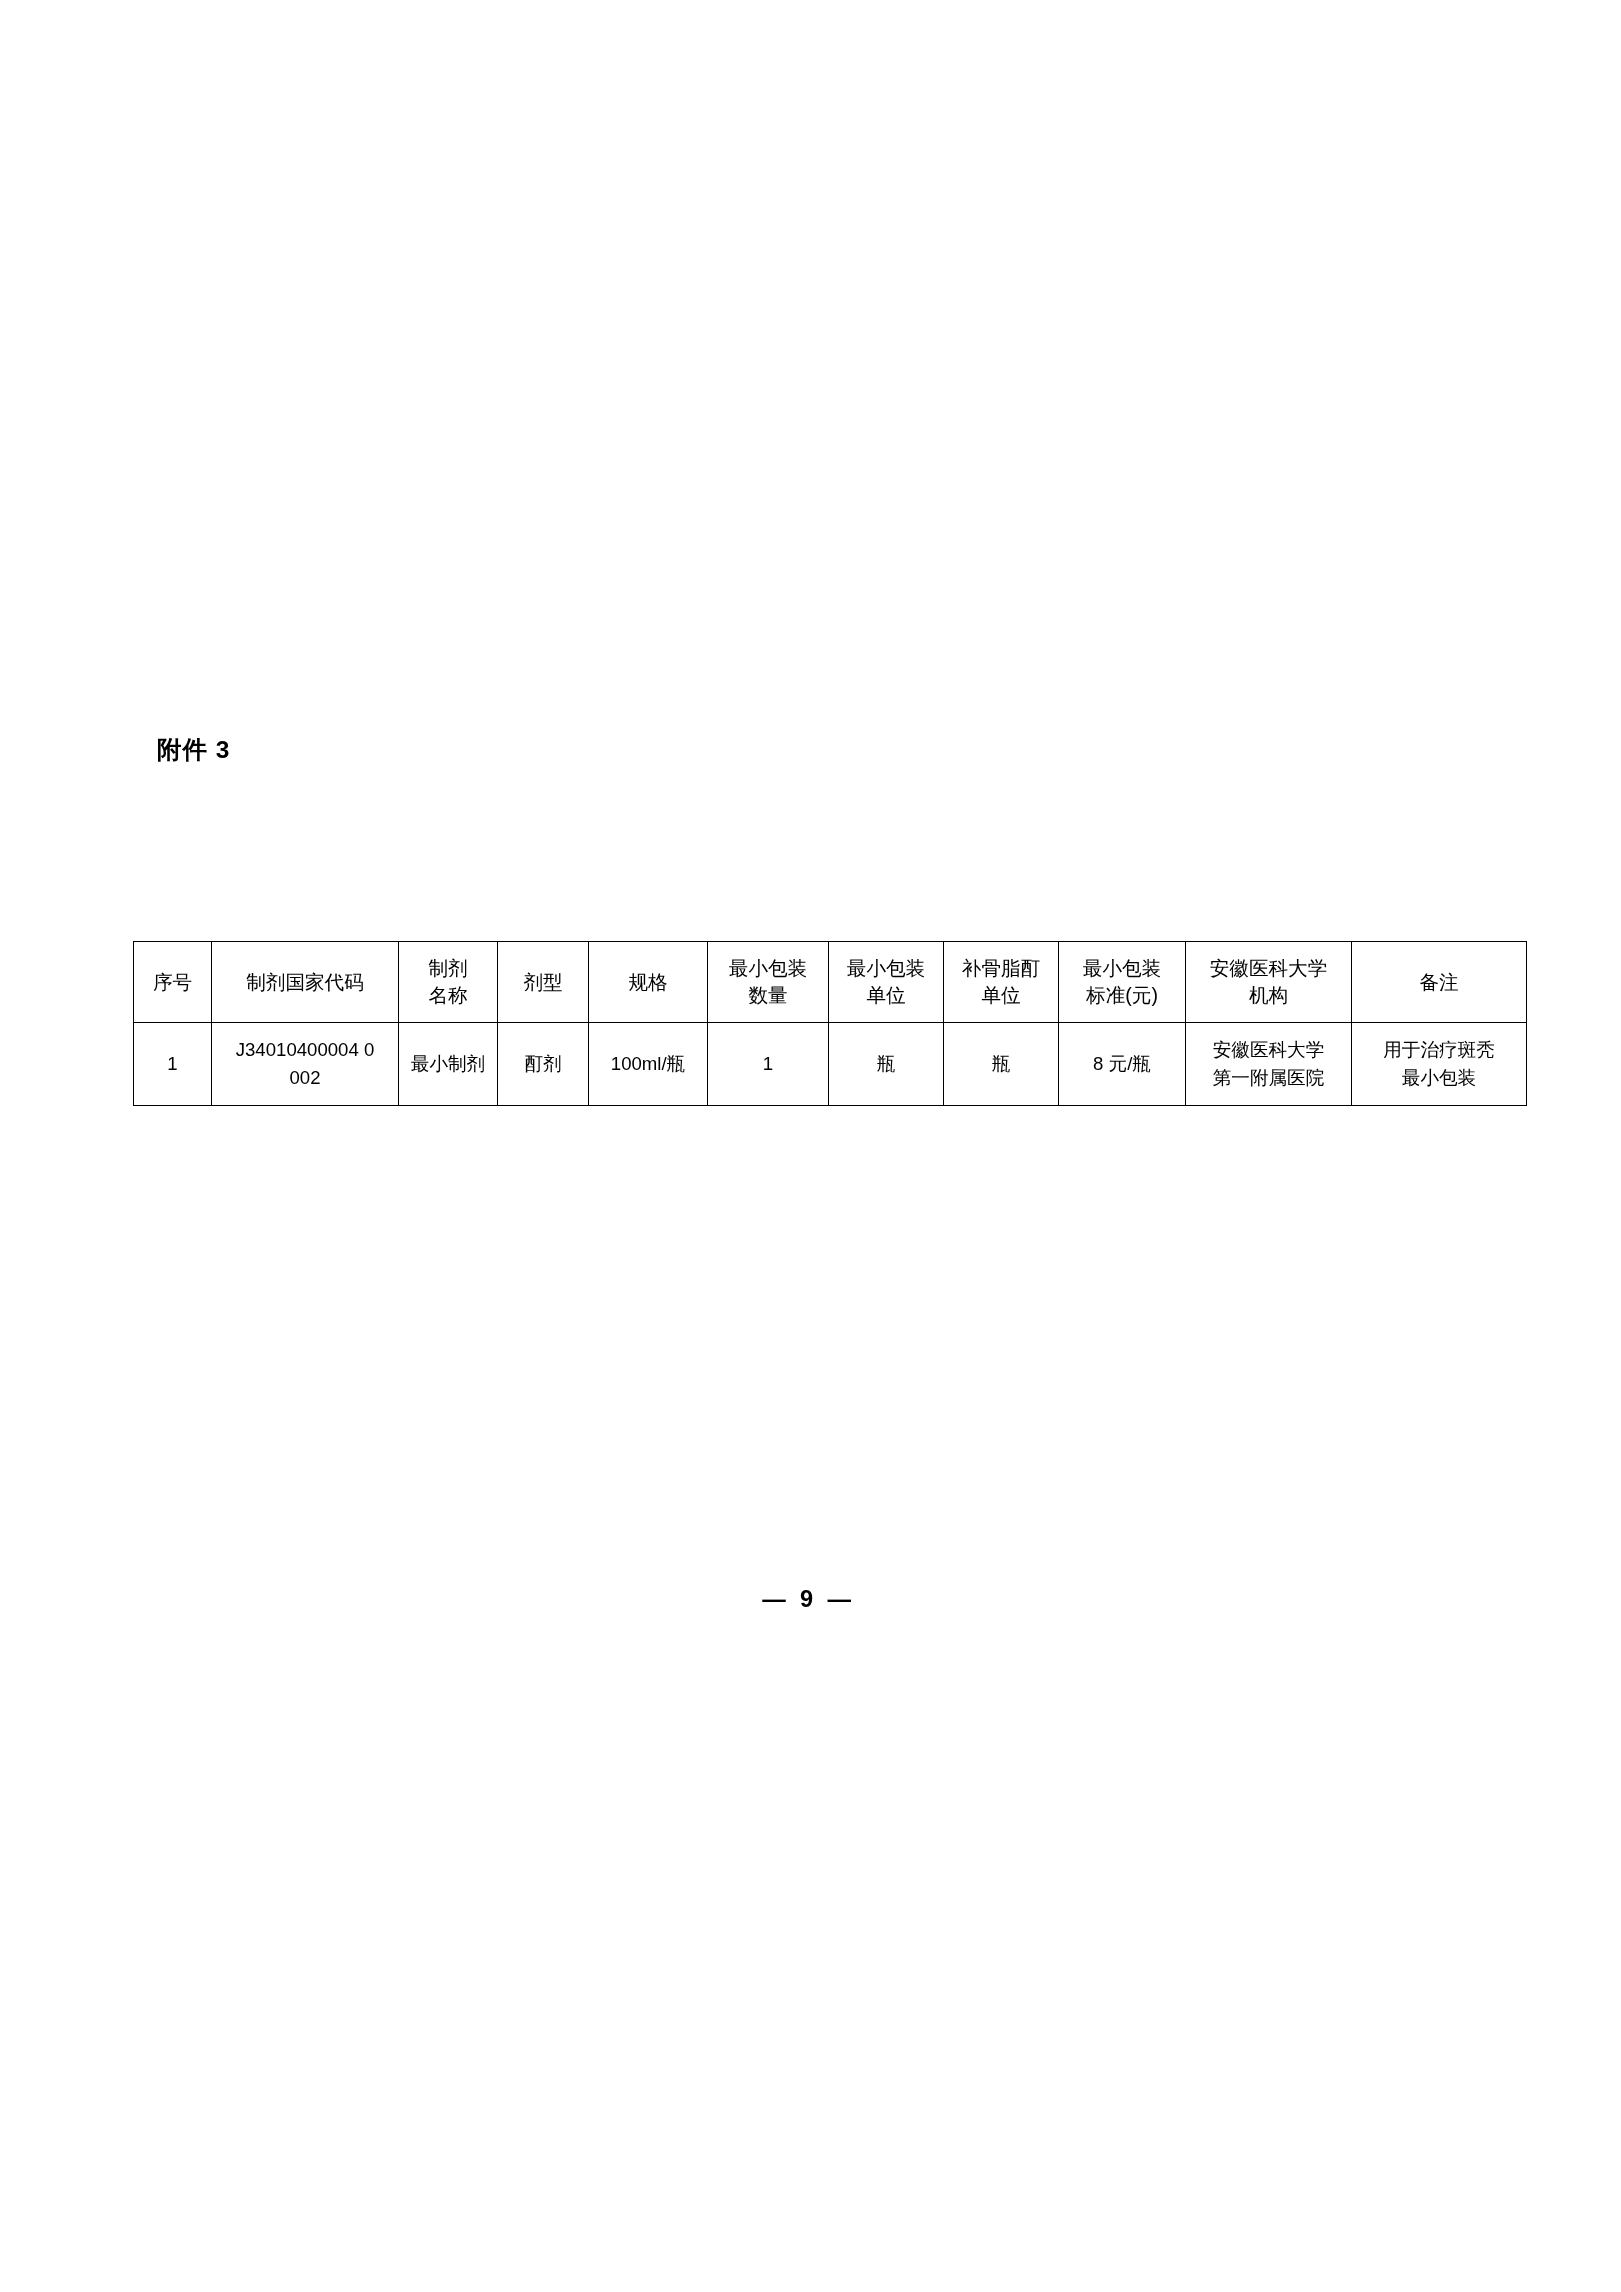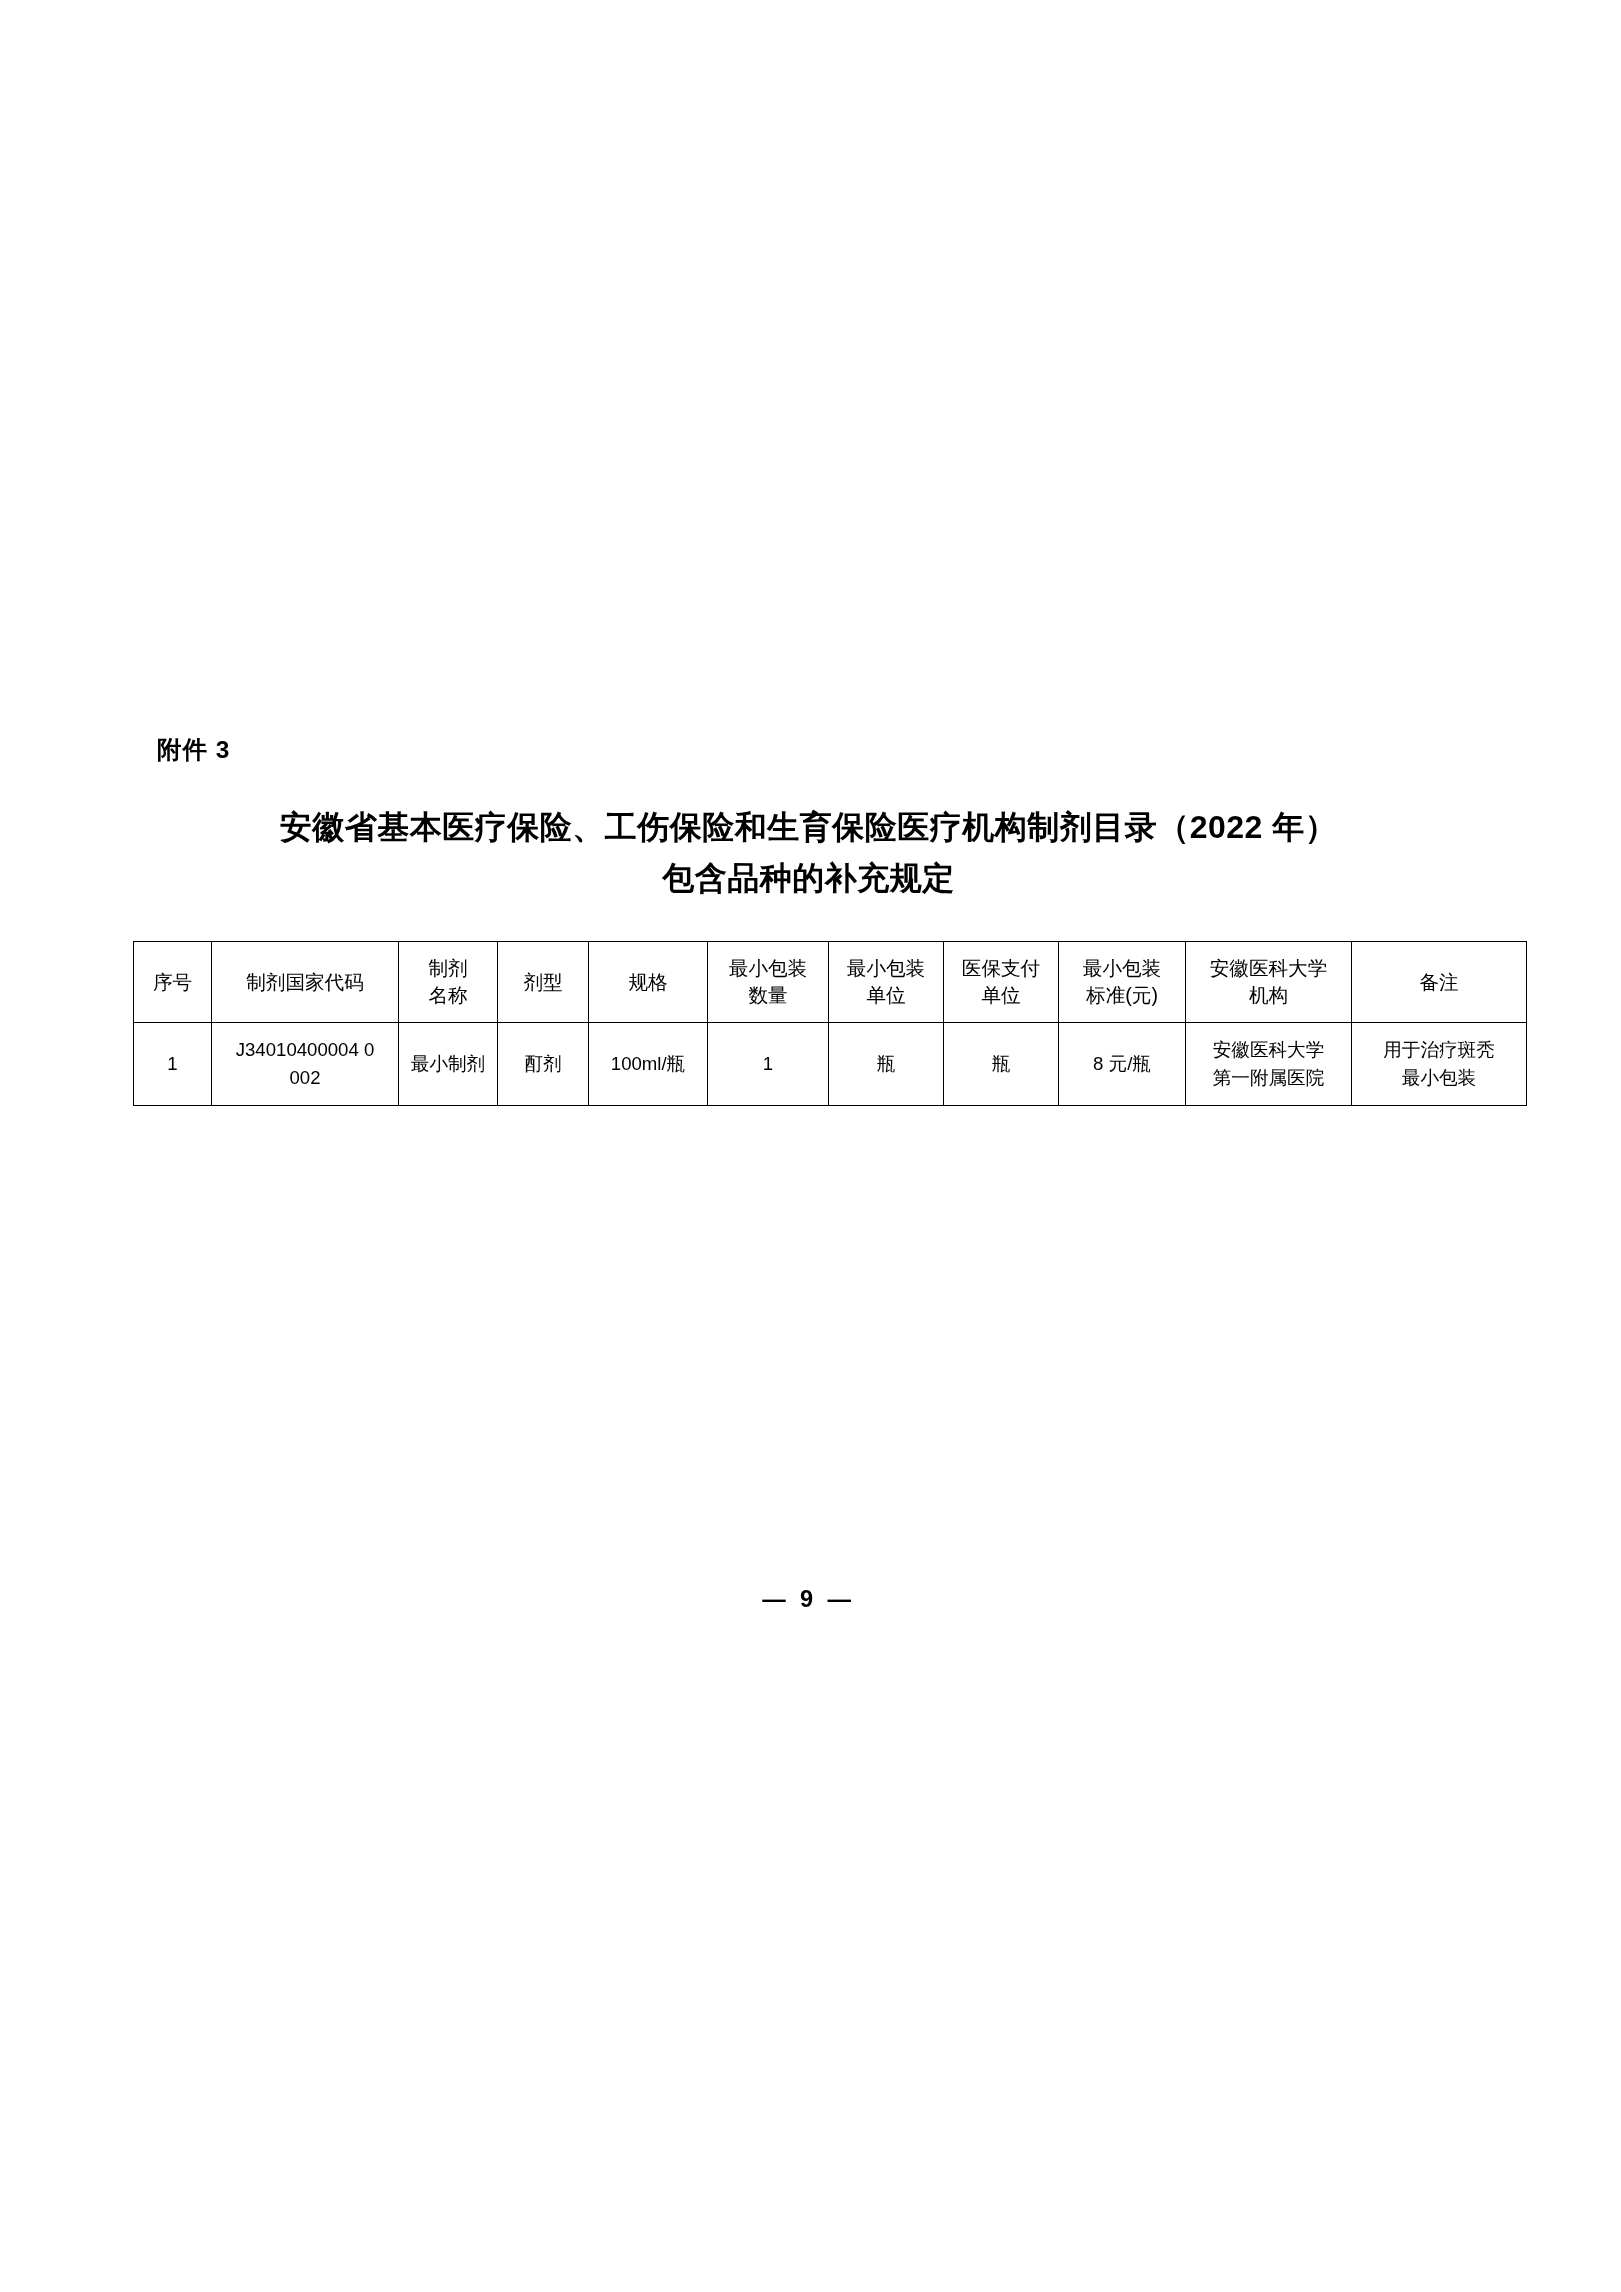--- a/index.html
+++ b/index.html
@@ -101,24 +101,20 @@
     letter-spacing: 3.9px;
   }
 </style>
 </head>
 <body>
 
 <div class="page">
 
   <div class="attachment-label">附件 3</div>
 
-  <div class="doc-title">
-    <span class="line1">安徽省基本医疗保险、工伤保险和生育保险医疗机构制剂目录（2022 年）</span>
-    <span class="line2">包含品种的补充规定</span>
-  </div>
 
   <div class="table-wrap">
     <table class="reg-table">
       <thead>
         <tr>
           <th class="c0">
             <span>序号</span>
           </th>
           <th class="c1">
             <span>制剂国家代码</span>
@@ -135,21 +131,21 @@
           </th>
           <th class="c5">
             <span class="cell-break">最小包装</span>
             <span class="cell-break">数量</span>
           </th>
           <th class="c6">
             <span class="cell-break">最小包装</span>
             <span class="cell-break">单位</span>
           </th>
           <th class="c7">
-            <span class="cell-break">医保支付</span>
+            <span class="cell-break">补骨脂酊</span>
             <span class="cell-break">单位</span>
           </th>
           <th class="c8">
             <span class="cell-break">最小包装</span>
             <span class="cell-break">标准(元)</span>
           </th>
           <th class="c9">
             <span class="cell-break">安徽医科大学</span>
             <span class="cell-break">机构</span>
           </th>

